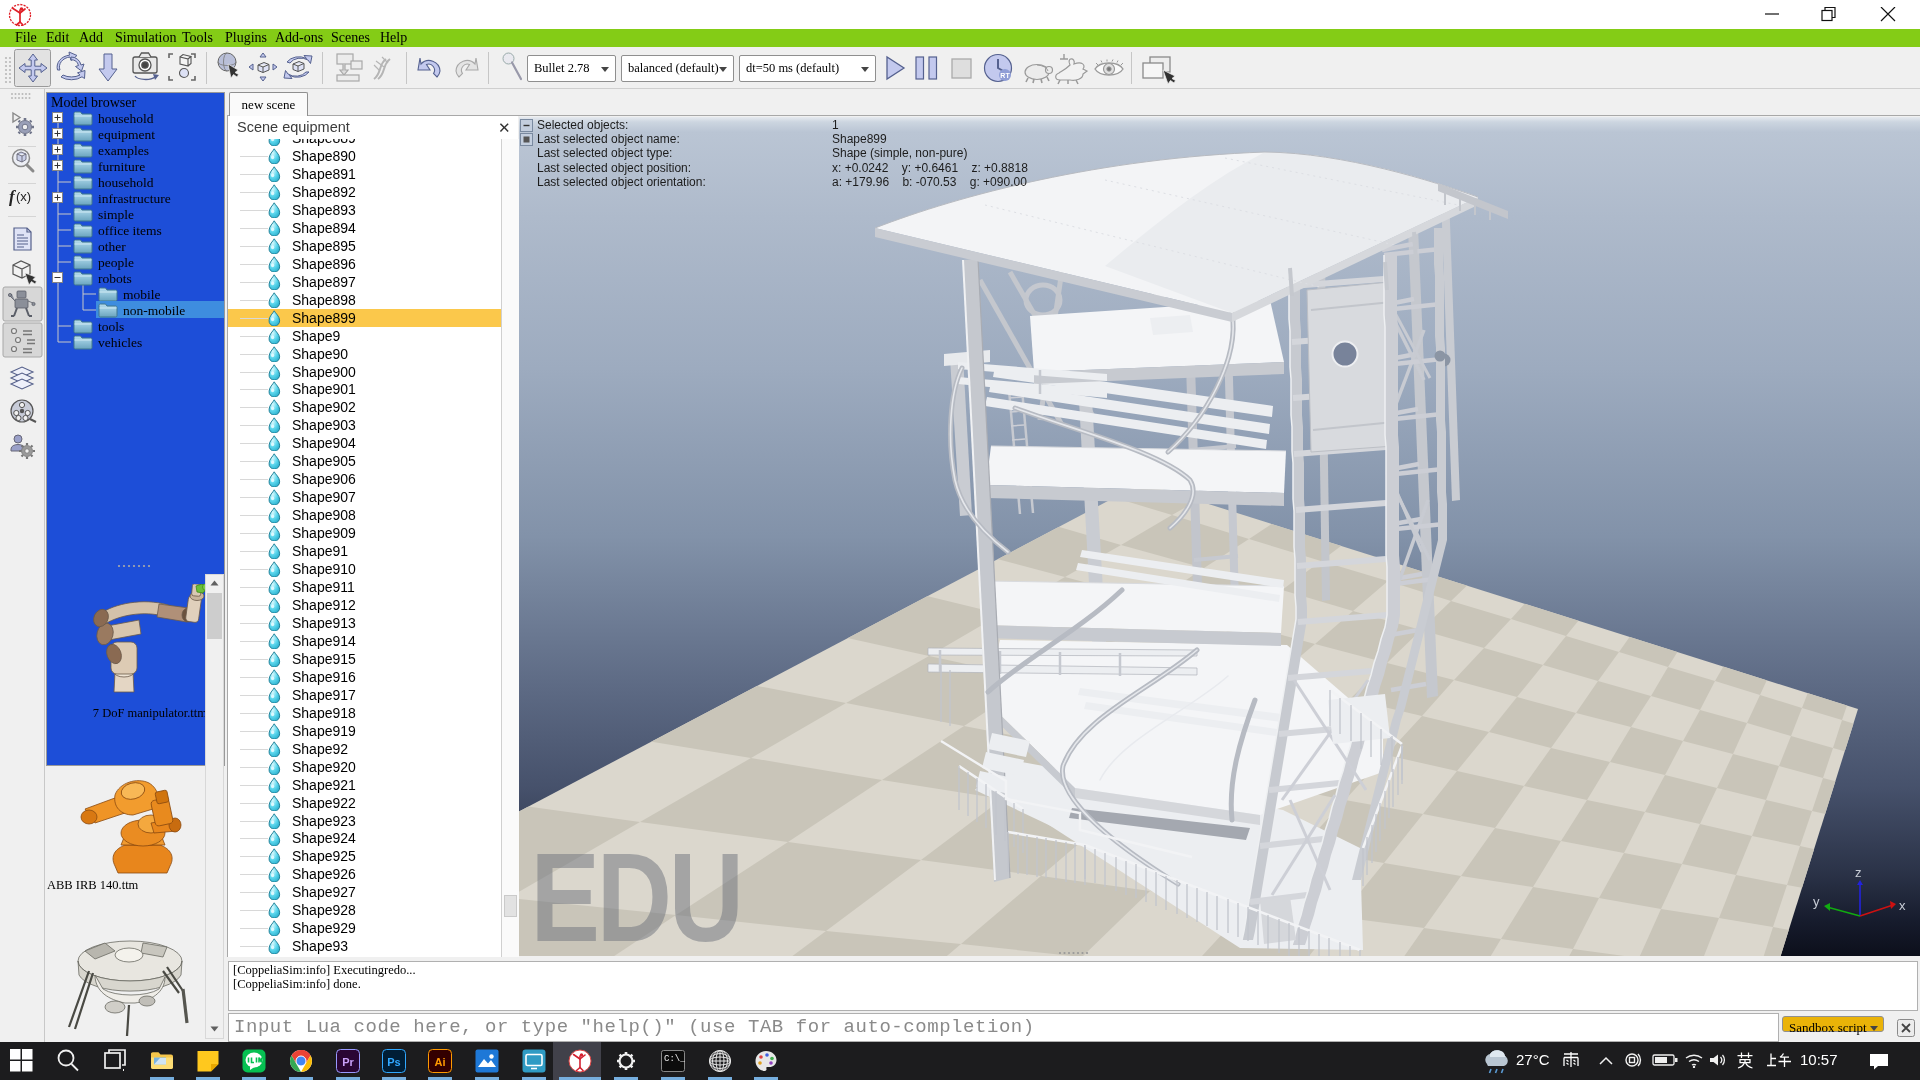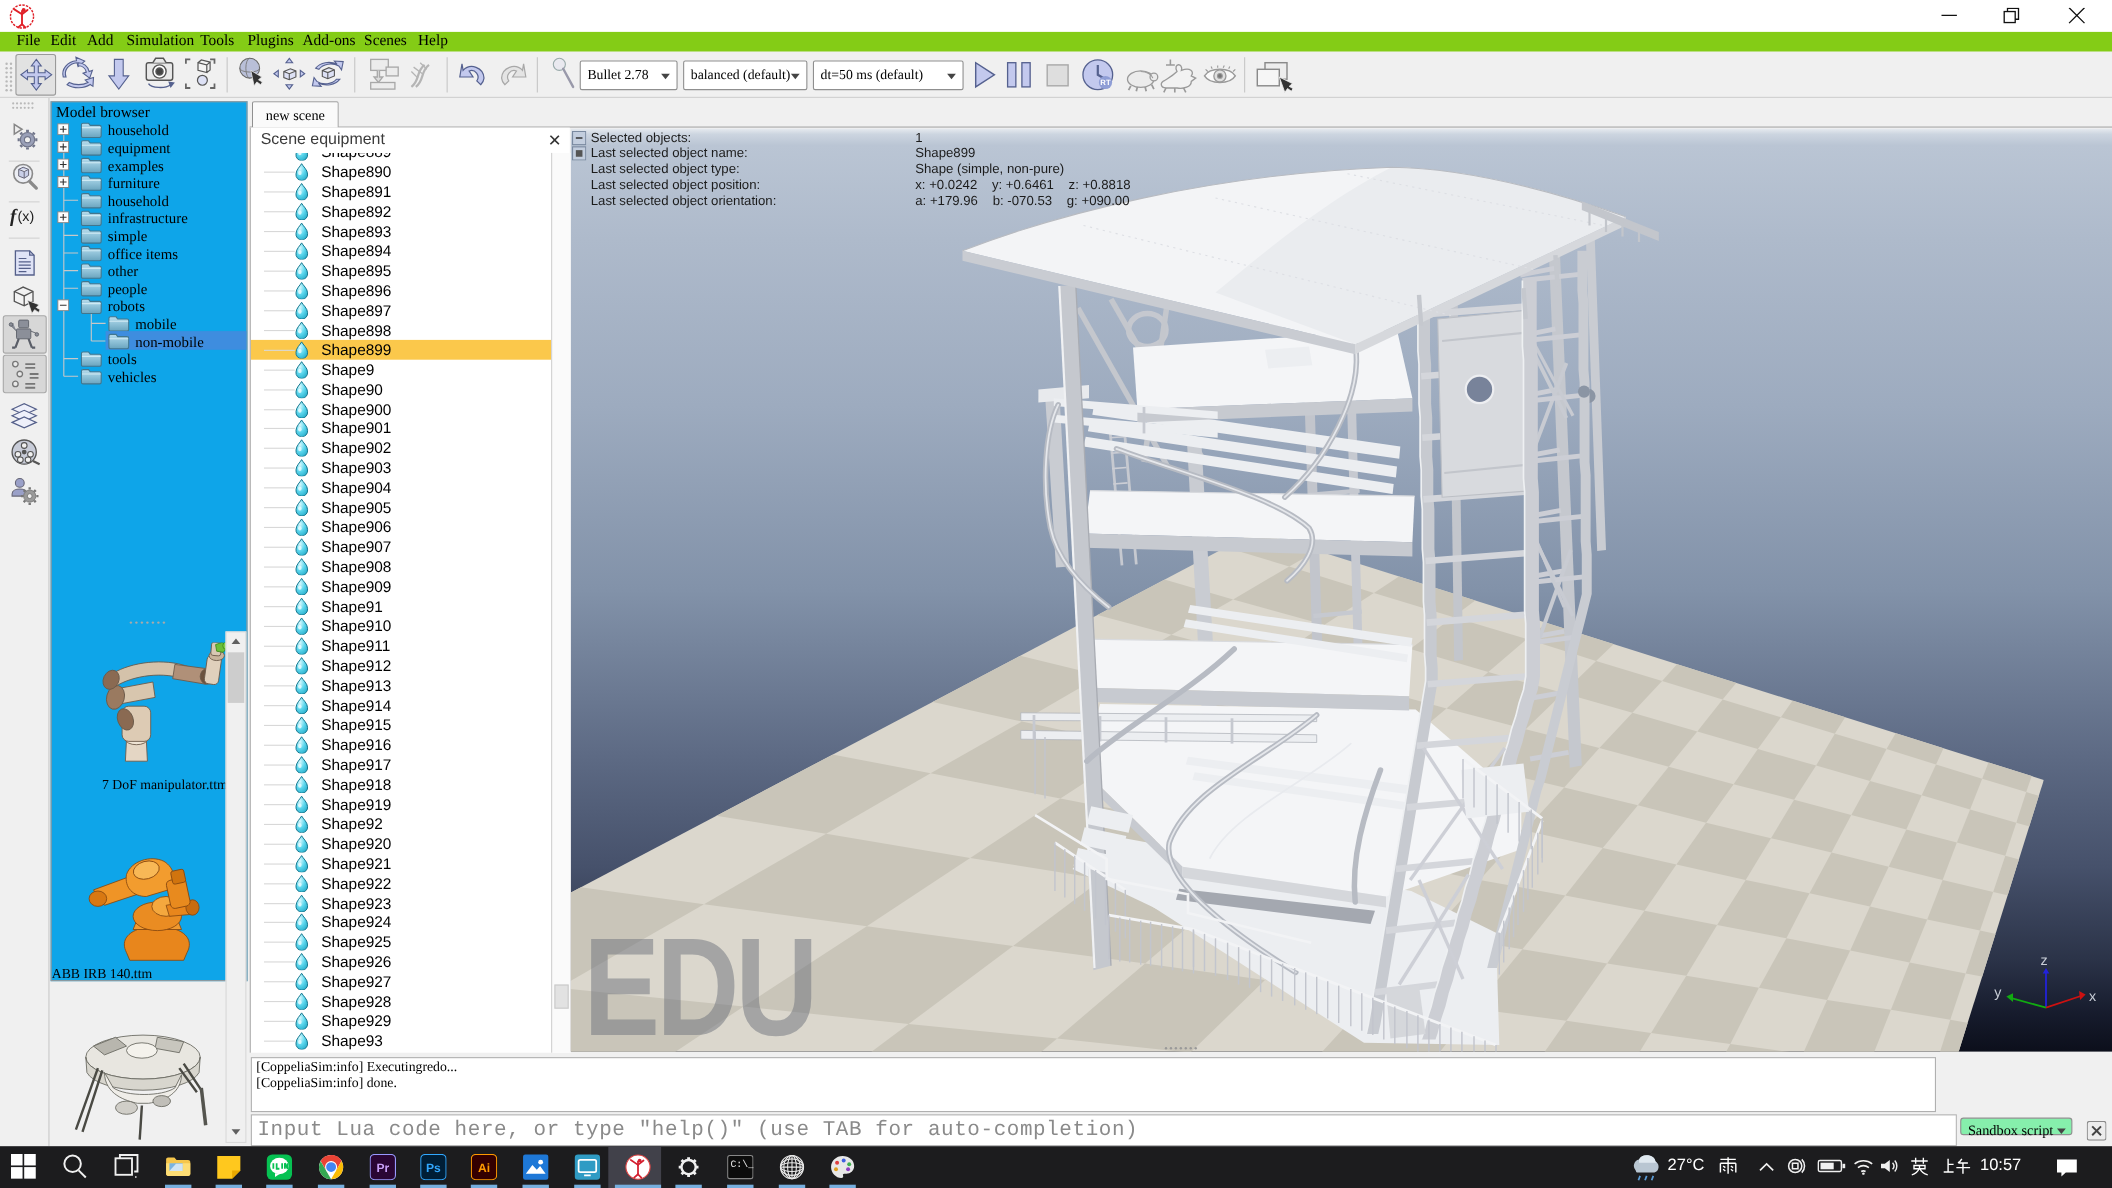--- a/index.html
+++ b/index.html
@@ -7,21 +7,21 @@
 #titlebar{position:absolute;left:0;top:0;width:1920px;height:29px;background:#fff}
 #title-text{position:absolute;left:55px;top:6px;font-size:15px;color:#101010}
 #menubar{position:absolute;left:0;top:29px;width:1920px;height:18px;background:#84cc16;
  font-family:"Liberation Serif",serif;font-size:14px;color:#000}
 #menubar span{position:absolute;top:1px}
 #toolbar{position:absolute;left:0;top:47px;width:1920px;height:42px;background:#f0f0f0;border-bottom:1px solid #cfcfcf}
 .combo{position:absolute;top:55px;height:27px;background:#fff;border:1px solid #8f8f8f;border-radius:2px;
  font-family:"Liberation Serif",serif;font-size:12.5px;color:#000;line-height:25px;padding-left:6px}
 .combo .arr{position:absolute;right:6px;top:11px;width:0;height:0;border-left:4.5px solid transparent;border-right:4.5px solid transparent;border-top:5px solid #444}
 #leftbar{position:absolute;left:0;top:89px;width:45px;height:953px;background:#f0f0f0;border-right:1px solid #c8c8c8}
-#mbrowser{position:absolute;left:46px;top:92px;width:179px;height:800px;background:#0ea5e9;border:1px solid #999}
+#mbrowser{position:absolute;left:46px;top:92px;width:179px;height:674px;background:#1d4ed8;border:1px solid #999}
 #mb-title{position:absolute;left:4px;top:2px;font-family:"Liberation Serif",serif;font-size:14px;color:#000}
 .mbrow{position:absolute;left:0;width:177px;height:16px;font-family:"Liberation Serif",serif;font-size:13.5px;color:#000}
 .mbrow .lbl{position:absolute;top:1px}
 .mbsel{position:absolute;background:#3e8ddf;z-index:0}
 #tabstrip{position:absolute;left:227px;top:92px;width:1693px;height:24px;background:#f0f0f0;border-bottom:1px solid #a8a8a8}
 #tab1{position:absolute;left:2px;top:0px;width:79px;height:24px;background:#fafafa;border:1px solid #909090;border-bottom:none;
  border-radius:2px 2px 0 0;font-family:"Liberation Serif",serif;font-size:13px;text-align:center;line-height:23px}
 #hierpanel{position:absolute;left:227px;top:116px;width:291px;height:841px;background:#fff;border-left:1px solid #a8a8a8}
 #hier-title{position:absolute;left:9px;top:3px;font-size:14.5px;color:#3c3c3c}
 #hier-x{position:absolute;left:270px;top:3px;font-size:15px;color:#333}
@@ -30,27 +30,27 @@
 .hrow .lbl{position:absolute;left:64px;top:1px}
 .hrow .cline{position:absolute;left:12px;top:9px;width:28px;height:1px;background:#d8d8d8}
 .hsel{background:#fbc84b}
 #hier-scroll{position:absolute;left:273px;top:23px;width:18px;height:818px;background:#fafafa;border-left:1px solid #d0d0d0}
 #hier-thumb{position:absolute;left:2px;top:756px;width:13px;height:22px;background:#e2e2e2;border:1px solid #cacaca}
 #viewport{position:absolute;left:519px;top:117px;width:1401px;height:839px;
  background:linear-gradient(#e6eaef 0%,#ccd5e0 0.6%,#bac5d4 1.8%,#aebacb 12%,#9dabbf 30%,#8292a9 50%,#5d6a84 68%,#46516b 80%,#2b3348 90%,#161b2c 96%,#0c0f1b 100%)}
 #vpsvg{position:absolute;left:0;top:0}
 #overlay{position:absolute;left:1px;top:1px;font-size:12px;color:#1c1c1c}
 #overlay .r{position:absolute;white-space:pre}
-#logwin{position:absolute;left:228px;top:961px;width:1532px;height:50px;background:#fff;border:1px solid #b0b0b0;
+#logwin{position:absolute;left:228px;top:961px;width:1690px;height:50px;background:#fff;border:1px solid #b0b0b0;
  font-family:"Liberation Serif",serif;font-size:12.5px;color:#000}
 #luarow{position:absolute;left:228px;top:1013px;width:1692px;height:29px}
 #luainput{position:absolute;left:0px;top:0px;width:1551px;height:29px;background:#fff;border:1px solid #b0b0b0;
  font-family:"Liberation Mono",monospace;font-size:19px;color:#8a8a8a;line-height:27px;padding-left:5px;white-space:pre;letter-spacing:0.55px}
 #luaright{position:absolute;left:1551px;top:0;width:141px;height:29px;background:#f0f0f0}
-#sandbox{position:absolute;left:3px;top:3px;width:102px;height:16px;background:#86efac;border:1px solid #909090;border-radius:3px;
+#sandbox{position:absolute;left:3px;top:3px;width:102px;height:16px;background:#eab308;border:1px solid #909090;border-radius:3px;
  font-family:"Liberation Serif",serif;font-size:13px;line-height:22px;padding-left:6px}
 #sandbox .arr{position:absolute;right:5px;top:9px;width:0;height:0;border-left:4.5px solid transparent;border-right:4.5px solid transparent;border-top:5px solid #444}
 #taskbar{position:absolute;left:0;top:1042px;width:1920px;height:38px;background:#1c1c1e}
 .tbactive{position:absolute;left:553px;top:0;width:48px;height:38px;background:#41414a}
 .tbline{position:absolute;top:35px;height:3px;background:#76aede}
 .trtxt{position:absolute;font-size:15px;color:#fff}
 </style></head><body>
 <svg width="0" height="0" style="position:absolute">
     <defs>
 <linearGradient id="foldg" x1="0" y1="0" x2="0" y2="1">

